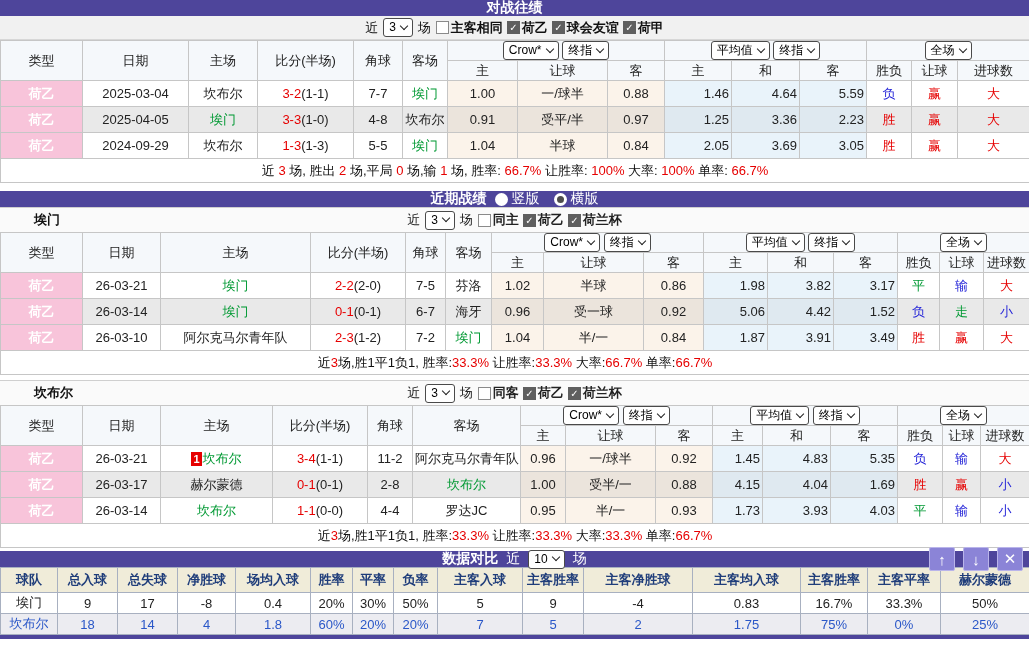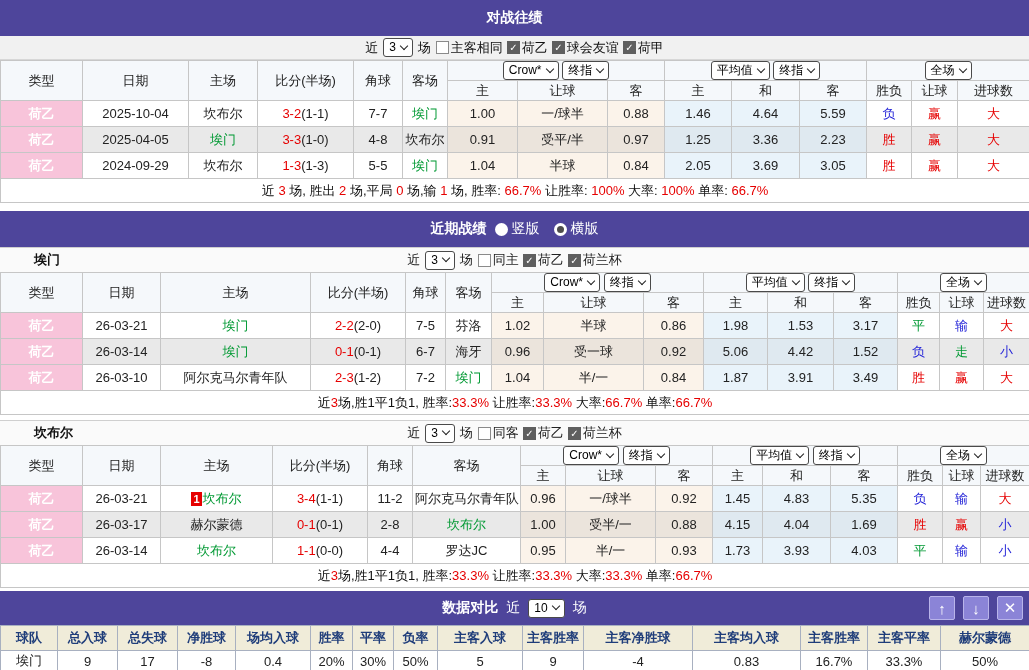--- a/index.html
+++ b/index.html
@@ -6,56 +6,56 @@
     --purple:#4e459b; --purpleBtn:#8b84d7; --red:#e60000; --green:#009933;
     --blue:#2424d8; --pink:#f8c4da; --cream:#fbf3ea; --creamAlt:#ebe4dc;
     --ltblue:#e9f3fa; --ltblueAlt:#dfe9f0; --grayRow:#e9e9e9;
     --border:#c6c6c6; --outer:#9e9e9e; --cmpBorder:#a8b0c0;
     --cmpHeadBg:#f0ecd9; --cmpHeadTx:#1f3d7a; --cmpAltBg:#ececf1; --cmpAltTx:#2a57c8;
   }
   *{box-sizing:border-box;}
   html,body{margin:0;padding:0;}
   body{width:1029px;height:670px;overflow:hidden;background:#fff;
        font-family:"Liberation Sans","DejaVu Sans",sans-serif;font-size:13px;color:#222;}
-  .bar{background:var(--purple);color:#fff;height:36px;display:flex;align-items:center;
+  .bar{background:var(--purple);color:#fff;height:16px;display:flex;align-items:center;
        justify-content:center;font-weight:bold;font-size:14px;position:relative;gap:8px;}
-  .bar.tall{height:34px;}
+  .bar.tall{height:16px;}
   .gap8{height:8px;} .gap5{height:5px;} .gap3{height:3px;}
   .filter-strip{background:#f1f1f1;height:24px;display:flex;align-items:center;
        justify-content:center;gap:5px;font-size:13px;color:#111;position:relative;
        border-bottom:1px solid #d7d7d7;}
   .subhead{background:#fafafa;height:25px;display:flex;align-items:center;justify-content:center;
        gap:5px;position:relative;border-top:1px solid #cfcfcf;}
   .teamname{position:absolute;left:34px;font-weight:bold;color:#111;}
   .sel{display:inline-flex;align-items:center;gap:5px;background:#fff;border:1px solid #4a4a4a;
        border-radius:3px;padding:1px 5px 2px 5px;font-size:12px;color:#000;font-weight:normal;
        line-height:14px;cursor:default;}
   .caret{width:6px;height:6px;border-right:1.6px solid #222;border-bottom:1.6px solid #222;
        transform:rotate(45deg);margin-top:-3px;display:inline-block;}
-  .cb{display:inline-flex;align-items:center;gap:2px;}
+  .cb{display:inline-flex;align-items:center;gap:2px;font-weight:bold;}
   .cbbox{width:13px;height:13px;border:1px solid #8a8a8a;background:#fff;display:inline-flex;
        align-items:center;justify-content:center;font-size:10px;color:#fff;}
   .cbbox.on{background:#5f5f5f;border-color:#5f5f5f;}
   .radio{display:inline-flex;align-items:center;gap:4px;font-weight:normal;}
   .rdot{width:13px;height:13px;border-radius:50%;background:#fff;display:inline-flex;
        align-items:center;justify-content:center;}
   .rdot.on .rpip{width:7px;height:7px;border-radius:50%;background:#4d4d4d;}
   table{border-collapse:collapse;table-layout:fixed;width:1029px;}
   .match{border:1px solid var(--outer);}
   .match th,.match td{border:1px solid var(--border);text-align:center;padding:0 2px;
        overflow:hidden;white-space:nowrap;font-weight:normal;}
   .match thead th{background:#f5f8fb;height:20px;font-size:13px;color:#222;}
   .match thead .ddcell{background:#f5f8fb;}
   .match tbody td{height:26px;font-size:13px;background:#fff;}
   .match tbody tr.alt td{background:var(--grayRow);}
   .match td.c-league{background:var(--pink);color:#fff;font-weight:bold;}
   .match tr.alt td.c-league{background:var(--pink);}
   .match td.c-odds{background:var(--cream);}
   .match tr.alt td.c-odds{background:var(--creamAlt);}
-  .match td.c-avg{background:var(--ltblue);}
+  .match td.c-avg{background:var(--ltblue);text-align:right;}
   .match tr.alt td.c-avg{background:var(--ltblueAlt);}
   .tx-red{color:var(--red);} .tx-green{color:var(--green);} .tx-blue{color:var(--blue);}
   .scoreft{color:var(--red);}
   .badge{display:inline-block;background:var(--red);color:#fff;font-size:11px;line-height:14px;
        padding:0 2px;margin-right:1px;font-weight:bold;}
   .summary{height:24px;background:#fff;text-align:center;font-size:13px;color:#111;}
   .summary .r{color:var(--red);}
   .cmp{border:1px solid var(--cmpBorder);}
   .cmp th,.cmp td{border:1px solid var(--cmpBorder);text-align:center;padding:0 2px;
        overflow:hidden;white-space:nowrap;}
@@ -157,21 +157,21 @@
             <th>和</th>
             <th>客</th>
             <th>胜负</th>
             <th>让球</th>
             <th>进球数</th>
           </tr>
         </thead>
       <tbody id="tb-h2h">
           <tr>
             <td class="c-league">荷乙</td>
-            <td class="c-date">2025-10-04</td>
+            <td class="c-date">2025-03-04</td>
             <td class="c-team"><span>坎布尔</span></td>
             <td class="c-score"><span class="scoreft">3-2</span><span>(1-1)</span></td>
             <td class="c-corner">7-7</td>
             <td class="c-team"><span class="tx-green">埃门</span></td>
             <td class="c-odds">1.00</td>
             <td class="c-odds">一/球半</td>
             <td class="c-odds">0.88</td>
             <td class="c-avg">1.46</td>
             <td class="c-avg">4.64</td>
             <td class="c-avg">5.59</td>
@@ -328,21 +328,21 @@
             <td class="c-league">荷乙</td>
             <td class="c-date">26-03-21</td>
             <td class="c-team"><span class="tx-green">埃门</span></td>
             <td class="c-score"><span class="scoreft">2-2</span><span>(2-0)</span></td>
             <td class="c-corner">7-5</td>
             <td class="c-team"><span>芬洛</span></td>
             <td class="c-odds">1.02</td>
             <td class="c-odds">半球</td>
             <td class="c-odds">0.86</td>
             <td class="c-avg">1.98</td>
-            <td class="c-avg">1.53</td>
+            <td class="c-avg">3.82</td>
             <td class="c-avg">3.17</td>
             <td class="tx-green">平</td>
             <td class="tx-blue">输</td>
             <td class="tx-red">大</td>
           </tr>
           <tr class="alt">
             <td class="c-league">荷乙</td>
             <td class="c-date">26-03-14</td>
             <td class="c-team"><span class="tx-green">埃门</span></td>
             <td class="c-score"><span class="scoreft">0-1</span><span>(0-1)</span></td>

